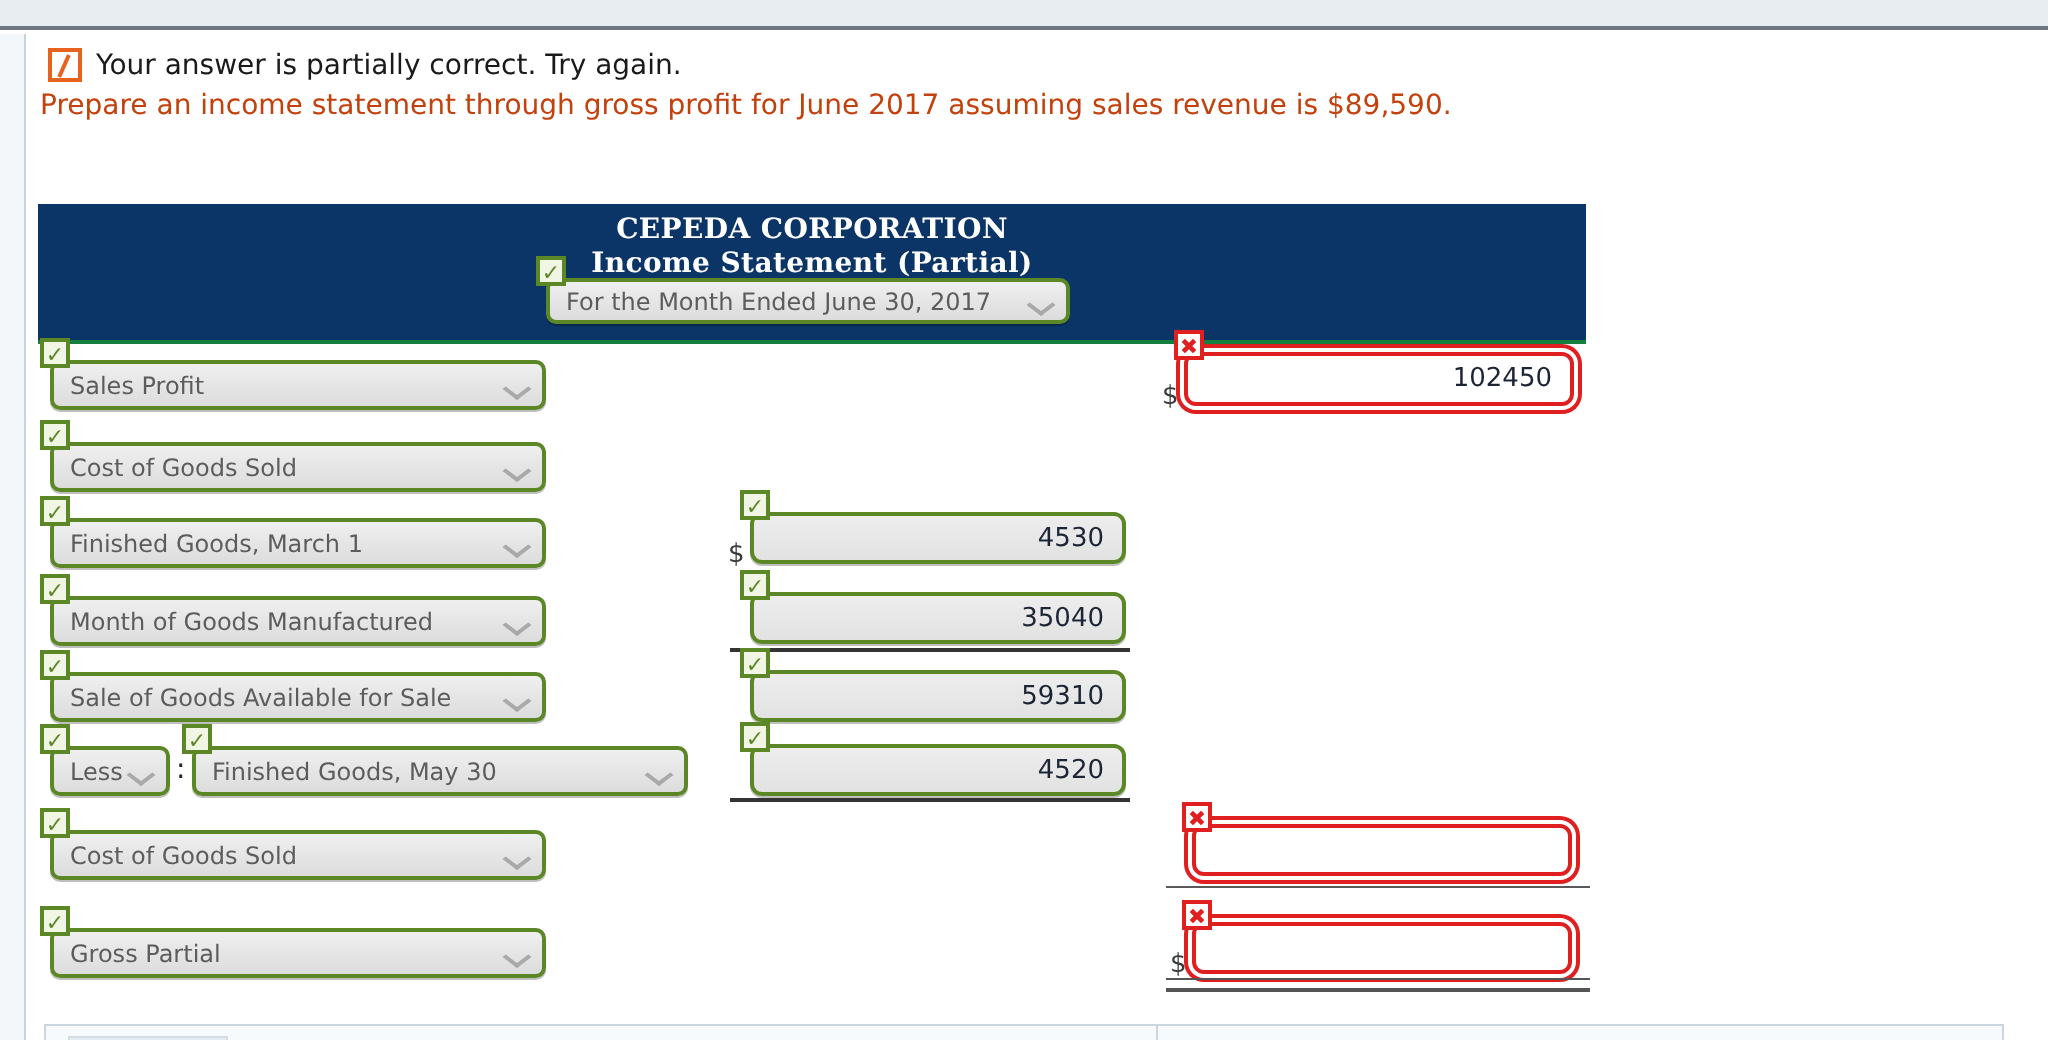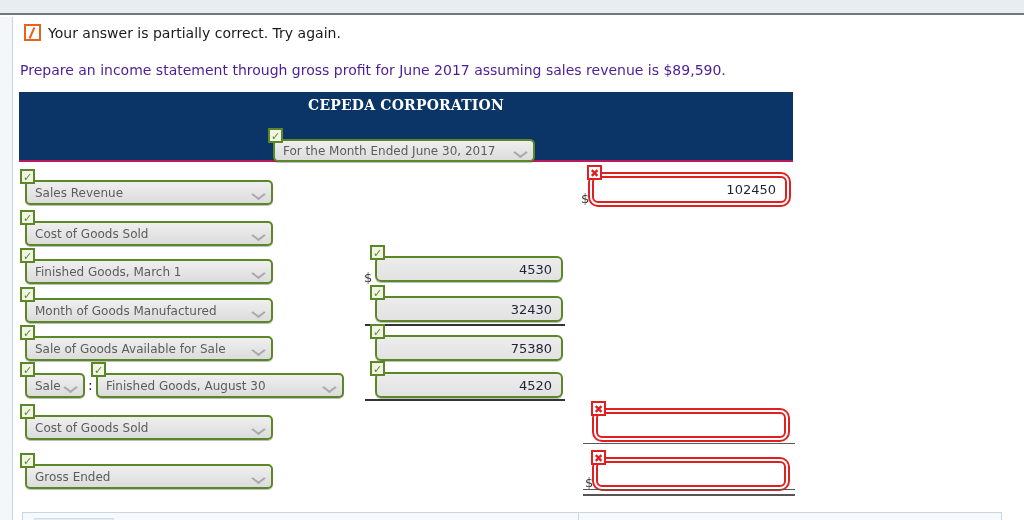--- a/index.html
+++ b/index.html
@@ -62,34 +62,34 @@
     transform-origin: center;
   }
   .feedback-text {
     font-size: 14px;
     color: #1a1a1a;
   }
 
   
   .instruction {
     position: absolute;
-    left: 20px; top: 62px;
+    left: 20px; top: 45px;
     font-size: 14px;
-    color: #4c1d95;
+    color: #c2410c;
     white-space: nowrap;
   }
 
   
   .stmt-header {
     position: absolute;
-    left: 19px; top: 92px;
+    left: 19px; top: 102px;
     width: 774px; height: 70px;
     background: #0b3straight;
     background: #0b3566;
-    border-bottom: 2px solid #be185d;
+    border-bottom: 2px solid #15803d;
     box-sizing: border-box;
     padding-left: 10px;
   }
   .stmt-title-block {
     position: absolute;
     left: 0; top: 5px;
     width: 774px;
     text-align: center;
     color: #ffffff;
     font-family: "DejaVu Serif", "Liberation Serif", serif;
@@ -247,32 +247,33 @@
 <div class="feedback">
   <span class="partial-icon"></span>
   <span class="feedback-text">Your answer is partially correct.  Try again.</span>
 </div>
 
 <div class="instruction">Prepare an income statement through gross profit for June 2017 assuming sales revenue is $89,590.</div>
 
 <div class="stmt-header">
   <div class="stmt-title-block">
     <div>CEPEDA CORPORATION</div>
+    <div>Income Statement (Partial)</div>
   </div>
 </div>
 
 <div class="field" style="left:273px; top:139px; width:262px; height:23px;">
   <div class="badge ok">✓</div>
   <div class="sel">For the Month Ended June 30, 2017</div>
   <span class="caret"></span>
 </div>
 
 <div class="field" style="left:25px; top:180px; width:248px; height:25px;">
   <div class="badge ok">✓</div>
-  <div class="sel">Sales Revenue</div>
+  <div class="sel">Sales Profit</div>
   <span class="caret"></span>
 </div>
 <div class="field" style="left:592px; top:176px; width:195px; height:27px;">
   <div class="badge bad">✖</div>
   <span class="dollar">$</span>
   <div class="num bad">102450</div>
 </div>
 
 <div class="field" style="left:25px; top:221px; width:248px; height:25px;">
   <div class="badge ok">✓</div>
@@ -291,43 +292,43 @@
   <div class="num ok">4530</div>
 </div>
 
 <div class="field" style="left:25px; top:298px; width:248px; height:25px;">
   <div class="badge ok">✓</div>
   <div class="sel">Month of Goods Manufactured</div>
   <span class="caret"></span>
 </div>
 <div class="field" style="left:375px; top:296px; width:188px; height:26px;">
   <div class="badge ok">✓</div>
-  <div class="num ok">32430</div>
+  <div class="num ok">35040</div>
 </div>
 <div class="rule thick" style="left:365px; top:324px; width:200px;"></div>
 
 <div class="field" style="left:25px; top:336px; width:248px; height:25px;">
   <div class="badge ok">✓</div>
   <div class="sel">Sale of Goods Available for Sale</div>
   <span class="caret"></span>
 </div>
 <div class="field" style="left:375px; top:335px; width:188px; height:26px;">
   <div class="badge ok">✓</div>
-  <div class="num ok">75380</div>
+  <div class="num ok">59310</div>
 </div>
 
 <div class="field" style="left:25px; top:373px; width:60px; height:25px;">
   <div class="badge ok">✓</div>
-  <div class="sel">Sale</div>
+  <div class="sel">Less</div>
   <span class="caret"></span>
 </div>
 <span class="colon" style="left:88px; top:377px;">:</span>
 <div class="field" style="left:96px; top:373px; width:248px; height:25px;">
   <div class="badge ok">✓</div>
-  <div class="sel">Finished Goods, August 30</div>
+  <div class="sel">Finished Goods, May 30</div>
   <span class="caret"></span>
 </div>
 <div class="field" style="left:375px; top:372px; width:188px; height:26px;">
   <div class="badge ok">✓</div>
   <div class="num ok">4520</div>
 </div>
 <div class="rule thick" style="left:365px; top:399px; width:200px;"></div>
 
 <div class="field" style="left:25px; top:415px; width:248px; height:25px;">
   <div class="badge ok">✓</div>
@@ -335,21 +336,21 @@
   <span class="caret"></span>
 </div>
 <div class="field" style="left:596px; top:412px; width:190px; height:26px;">
   <div class="badge bad">✖</div>
   <div class="num bad"></div>
 </div>
 <div class="rule" style="left:583px; top:443px; width:212px;"></div>
 
 <div class="field" style="left:25px; top:464px; width:248px; height:25px;">
   <div class="badge ok">✓</div>
-  <div class="sel">Gross Ended</div>
+  <div class="sel">Gross Partial</div>
   <span class="caret"></span>
 </div>
 <div class="field" style="left:596px; top:461px; width:190px; height:26px;">
   <div class="badge bad">✖</div>
   <span class="dollar">$</span>
   <div class="num bad"></div>
 </div>
 <div class="rule dbl" style="left:583px; top:489px; width:212px;"></div>
 
 <div class="bottom-panel"></div>

